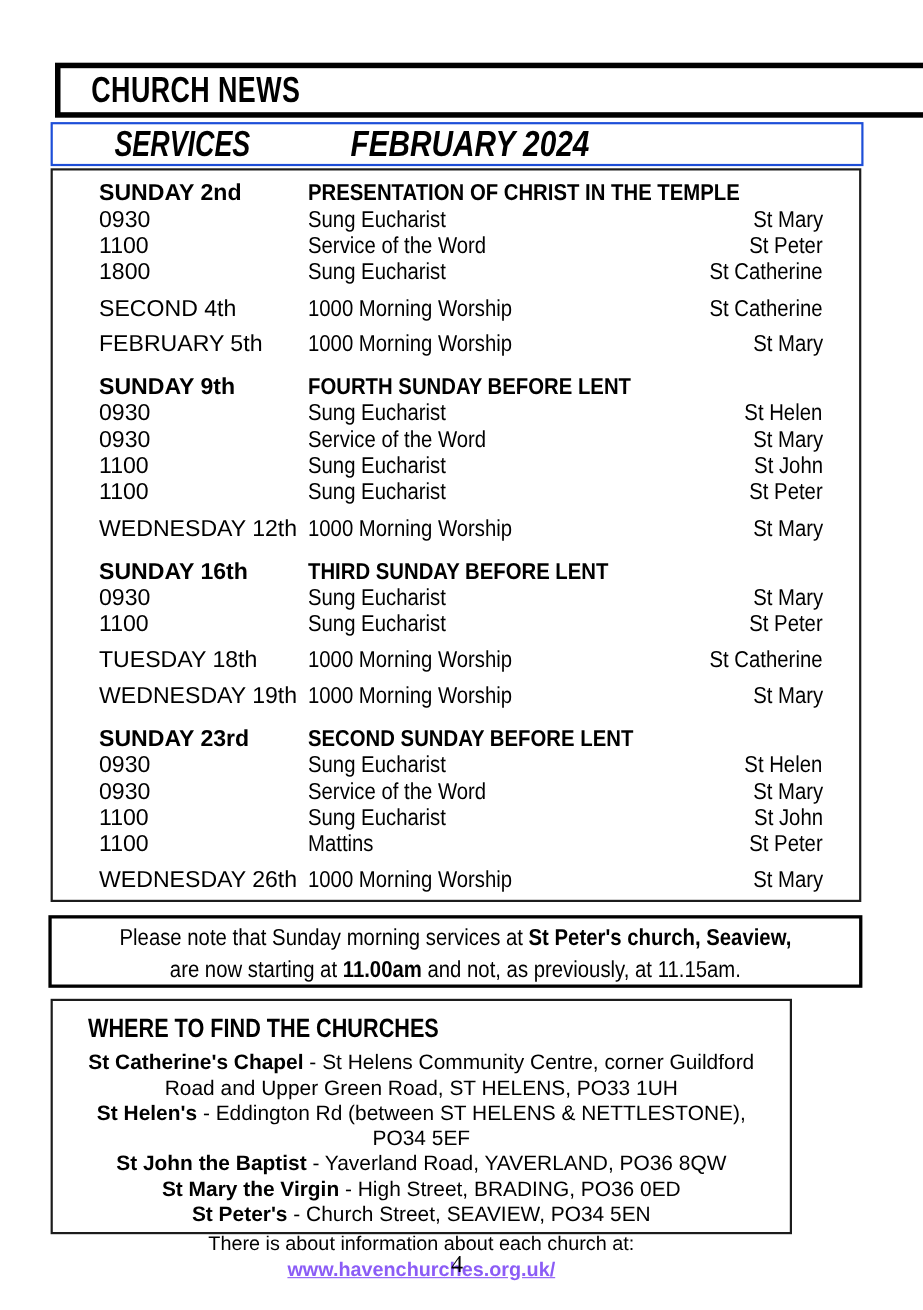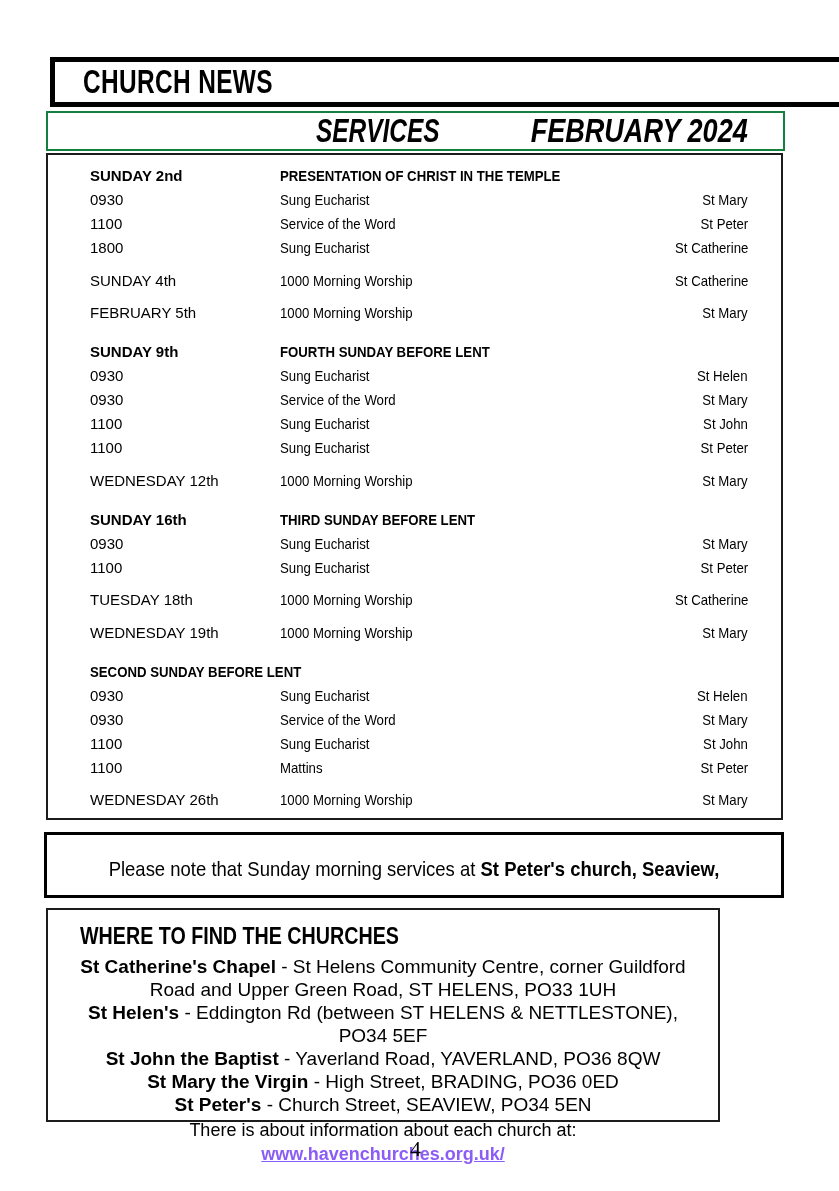--- a/index.html
+++ b/index.html
@@ -13,37 +13,37 @@
   
   .sq{display:inline-block;transform:scaleX(0.88);transform-origin:0 50%;white-space:nowrap;}
   .sqr{transform-origin:100% 50%;}
   .sqc{display:inline-block;transform:scaleX(0.88);transform-origin:50% 50%;white-space:nowrap;}
 
   
   #title-box{left:50px;top:57px;width:825px;height:50px;border:5px solid #000;display:flex;align-items:center;}
   #title-box .t{font-size:33px;font-weight:bold;letter-spacing:0.5px;display:inline-block;transform:scaleX(0.74);transform-origin:0 50%;margin-left:28px;white-space:nowrap;}
 
   
-  #subheader{left:46px;top:111px;width:739px;height:40px;border:2px solid #15803d;display:flex;align-items:center;justify-content:flex-end;padding:0 35px 0 40px;}
+  #subheader{left:46px;top:111px;width:739px;height:40px;border:2px solid #1d4ed8;display:flex;align-items:center;justify-content:flex-start;padding:0 35px 0 56px;}
   #subheader .sv{font-size:33px;font-weight:bold;font-style:italic;display:inline-block;transform:scaleX(0.74);transform-origin:0 50%;white-space:nowrap;}
   #subheader .feb{font-size:33px;font-weight:bold;font-style:italic;display:inline-block;transform:scaleX(0.82);transform-origin:100% 50%;white-space:nowrap;}
 
   
   #schedule-box{left:46px;top:153px;width:737px;height:667px;border:2px solid #1c1c1c;padding:9px 33px 0 42px;overflow:hidden;}
-  .row{display:flex;line-height:24px;font-size:15px;}
+  .row{display:flex;line-height:24px;font-size:21px;}
   .row .c1{width:190px;flex:0 0 190px;white-space:nowrap;}
   .row .c2{flex:1;white-space:nowrap;}
   .row .c3{flex:0 0 170px;text-align:right;white-space:nowrap;}
   .header-row{font-weight:bold;}
   .weekday-row{margin-top:8.5px;}
   .section{margin-top:15px;}
   .section:first-child{margin-top:0;}
 
   
-  #notice-box{left:44px;top:832px;width:740px;height:66px;border:3px solid #000;padding-top:19px;text-align:center;}
+  #notice-box{left:44px;top:832px;width:740px;height:66px;border:3px solid #000;padding-top:3px;text-align:center;}
   .notice-line{line-height:29px;font-size:21px;}
   .b{font-weight:bold;}
 
   
   #churches-box{left:46px;top:908px;width:674px;height:214px;border:2px solid #1c1c1c;padding:11px 22px 0 22px;}
   #churches-box .heading{font-size:24px;font-weight:bold;display:inline-block;transform:scaleX(0.82);transform-origin:0 50%;margin-left:10px;line-height:30px;white-space:nowrap;}
   .entries{margin-top:4px;text-align:center;font-size:19px;line-height:23px;}
   .entry{}
   .entry-0{max-width:670px;margin:0 auto;}
   .ename{font-weight:bold;}
@@ -82,21 +82,21 @@
           <div class="c2"><span class="sq">Service of the Word</span></div>
           <div class="c3"><span class="sq sqr">St Peter</span></div>
         </div>
         <div class="row">
           <div class="c1"><span>1800</span></div>
           <div class="c2"><span class="sq">Sung Eucharist</span></div>
           <div class="c3"><span class="sq sqr">St Catherine</span></div>
         </div>
       </div>
       <div class="row weekday-row">
-        <div class="c1"><span>SUNDAY 4th</span></div>
+        <div class="c1"><span>SECOND 4th</span></div>
         <div class="c2"><span class="sq">1000 Morning Worship</span></div>
         <div class="c3"><span class="sq sqr">St Catherine</span></div>
       </div>
       <div class="row weekday-row">
         <div class="c1"><span>FEBRUARY 5th</span></div>
         <div class="c2"><span class="sq">1000 Morning Worship</span></div>
         <div class="c3"><span class="sq sqr">St Mary</span></div>
       </div>
       <div class="section">
         <div class="row header-row">
@@ -152,20 +152,21 @@
         <div class="c2"><span class="sq">1000 Morning Worship</span></div>
         <div class="c3"><span class="sq sqr">St Catherine</span></div>
       </div>
       <div class="row weekday-row">
         <div class="c1"><span>WEDNESDAY 19th</span></div>
         <div class="c2"><span class="sq">1000 Morning Worship</span></div>
         <div class="c3"><span class="sq sqr">St Mary</span></div>
       </div>
       <div class="section">
         <div class="row header-row">
+          <div class="c1"><span>SUNDAY 23rd</span></div>
           <div class="c2"><span class="sq">SECOND SUNDAY BEFORE LENT</span></div>
           <div class="c3"><span class="sq sqr"></span></div>
         </div>
         <div class="row">
           <div class="c1"><span>0930</span></div>
           <div class="c2"><span class="sq">Sung Eucharist</span></div>
           <div class="c3"><span class="sq sqr">St Helen</span></div>
         </div>
         <div class="row">
           <div class="c1"><span>0930</span></div>
@@ -186,20 +187,21 @@
       <div class="row weekday-row">
         <div class="c1"><span>WEDNESDAY 26th</span></div>
         <div class="c2"><span class="sq">1000 Morning Worship</span></div>
         <div class="c3"><span class="sq sqr">St Mary</span></div>
       </div>
     </div>
 </div>
 
 <div class="box" id="notice-box">
   <div class="notice-line"><span class="sqc"><span>Please note that Sunday morning services at </span><span class="b">St Peter's church, Seaview,</span></span></div>
+  <div class="notice-line"><span class="sqc"><span>are now starting at </span><span class="b">11.00am</span><span> and not, as previously, at 11.15am.</span></span></div>
 </div>
 
 <div class="box" id="churches-box">
   <div><span class="heading">WHERE TO FIND THE CHURCHES</span></div>
   <div class="entries">
     <div class="entry entry-0"><span class="ename">St Catherine's Chapel</span><span> - </span><span>St Helens Community Centre, corner Guildford Road and Upper Green Road, ST HELENS, PO33 1UH</span></div>
     <div class="entry"><span class="ename">St Helen's</span><span> - </span><span>Eddington Rd (between ST HELENS &amp; NETTLESTONE), PO34 5EF</span></div>
     <div class="entry"><span class="ename">St John the Baptist</span><span> - </span><span>Yaverland Road, YAVERLAND, PO36 8QW</span></div>
     <div class="entry"><span class="ename">St Mary the Virgin</span><span> - </span><span>High Street, BRADING, PO36 0ED</span></div>
     <div class="entry"><span class="ename">St Peter's</span><span> - </span><span>Church Street, SEAVIEW, PO34 5EN</span></div>

